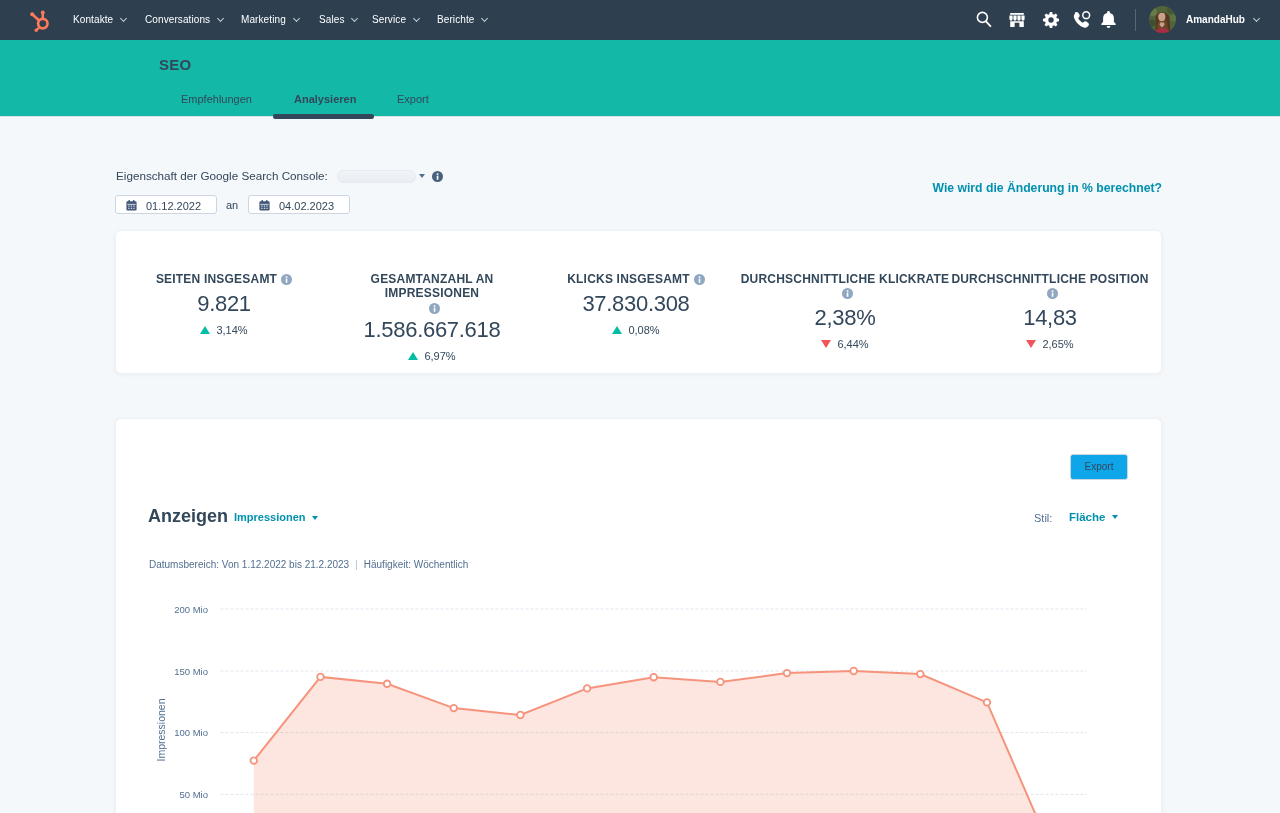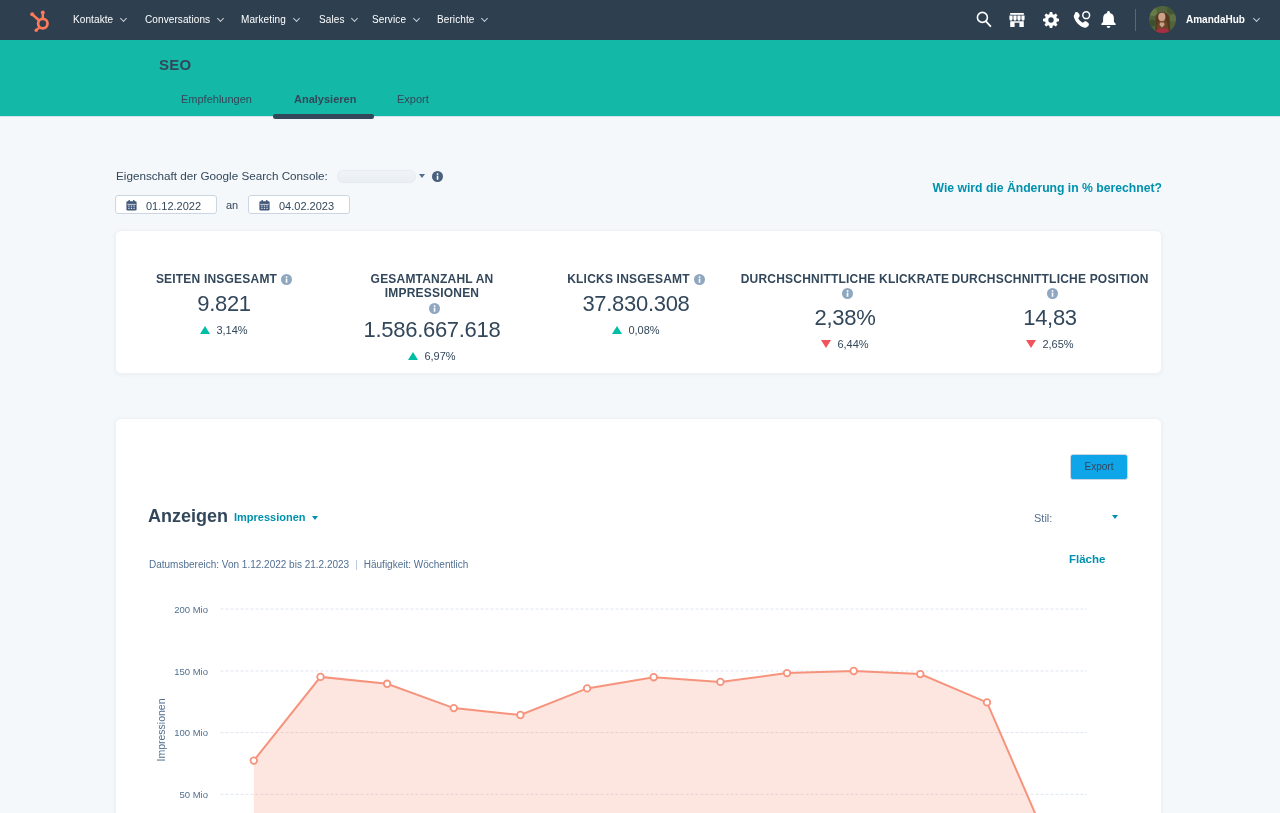--- a/index.html
+++ b/index.html
@@ -35,21 +35,21 @@
 .stat .lbl svg { vertical-align:-2px; margin-left:4px; }
 .stat .val { font-size:22px; color:#33475b; line-height:1; margin-top:6px; letter-spacing:-0.3px; }
 .stat .delta { font-size:11px; margin-top:9px; color:#33475b; }
 .tri-up { display:inline-block; width:0; height:0; border-left:5.5px solid transparent; border-right:5.5px solid transparent; border-bottom:8px solid #00bda5; margin-right:6px; vertical-align:0px; }
 .tri-dn { display:inline-block; width:0; height:0; border-left:5.5px solid transparent; border-right:5.5px solid transparent; border-top:8px solid #f2545b; margin-right:6px; vertical-align:0px; }
 
 .exportBtn { position:absolute; left:1070px; top:454px; width:58px; height:26px; background:#0ea5e9; border:1px solid #cbd6e2; border-radius:3px; font-size:10px; color:#33475b; text-align:center; line-height:24px; }
 .cTitle { position:absolute; left:148px; top:505.5px; font-size:18px; font-weight:bold; color:#33475b; line-height:1.15; }
 .cSel { position:absolute; left:234px; top:511px; font-size:11px; font-weight:bold; color:#0091ae; line-height:1.1; }
 .stil { position:absolute; left:1034px; top:512px; font-size:11px; color:#516f90; line-height:1.1; }
-.flache { position:absolute; left:1069px; top:511px; font-size:11.5px; font-weight:bold; color:#0091ae; line-height:1.2;margin-top:42px; }
+.flache { position:absolute; left:1069px; top:511px; font-size:11.5px; font-weight:bold; color:#0091ae; line-height:1.2; }
 .dateline { position:absolute; left:149px; top:559px; font-size:10px; color:#516f90; line-height:1.2; }
 .dateline .sep { color:#b0c1d4; margin:0 6px; }
 </style>
 </head>
 <body>
 <div class="nav">
   <svg style="position:absolute;left:29px;top:9px" width="23" height="23" viewBox="0 0 23 23">
     <g stroke="#ff7a59" fill="#ff7a59">
       <circle cx="13.8" cy="14.6" r="4.7" fill="none" stroke-width="2.7"></circle>
       <line x1="13.8" y1="9.9" x2="13.8" y2="4.8" stroke-width="2.5"></line>

